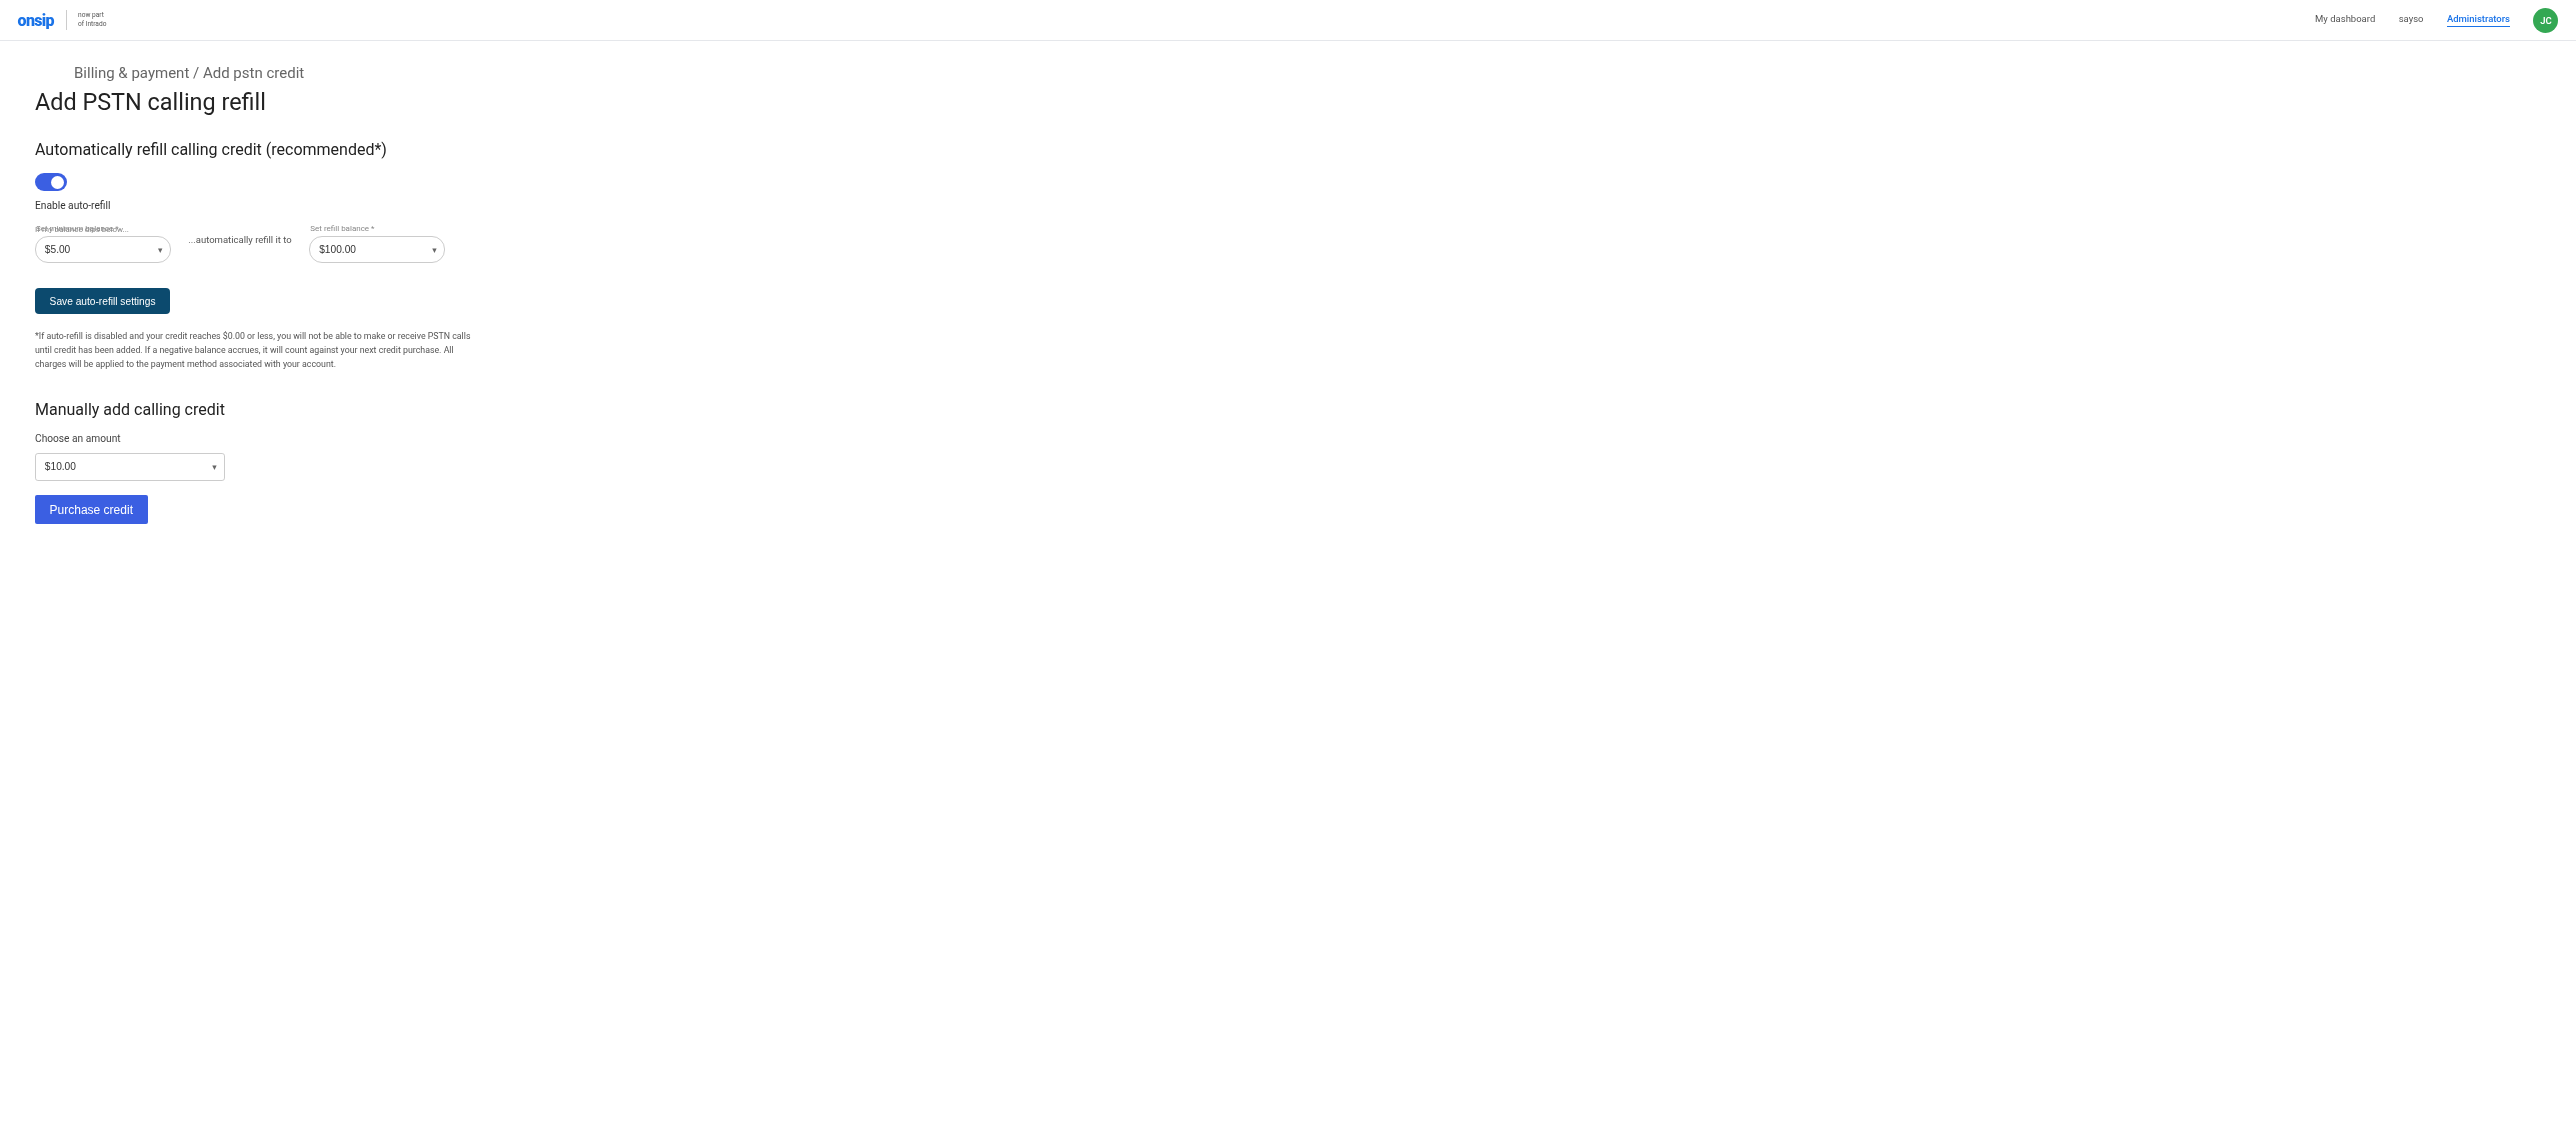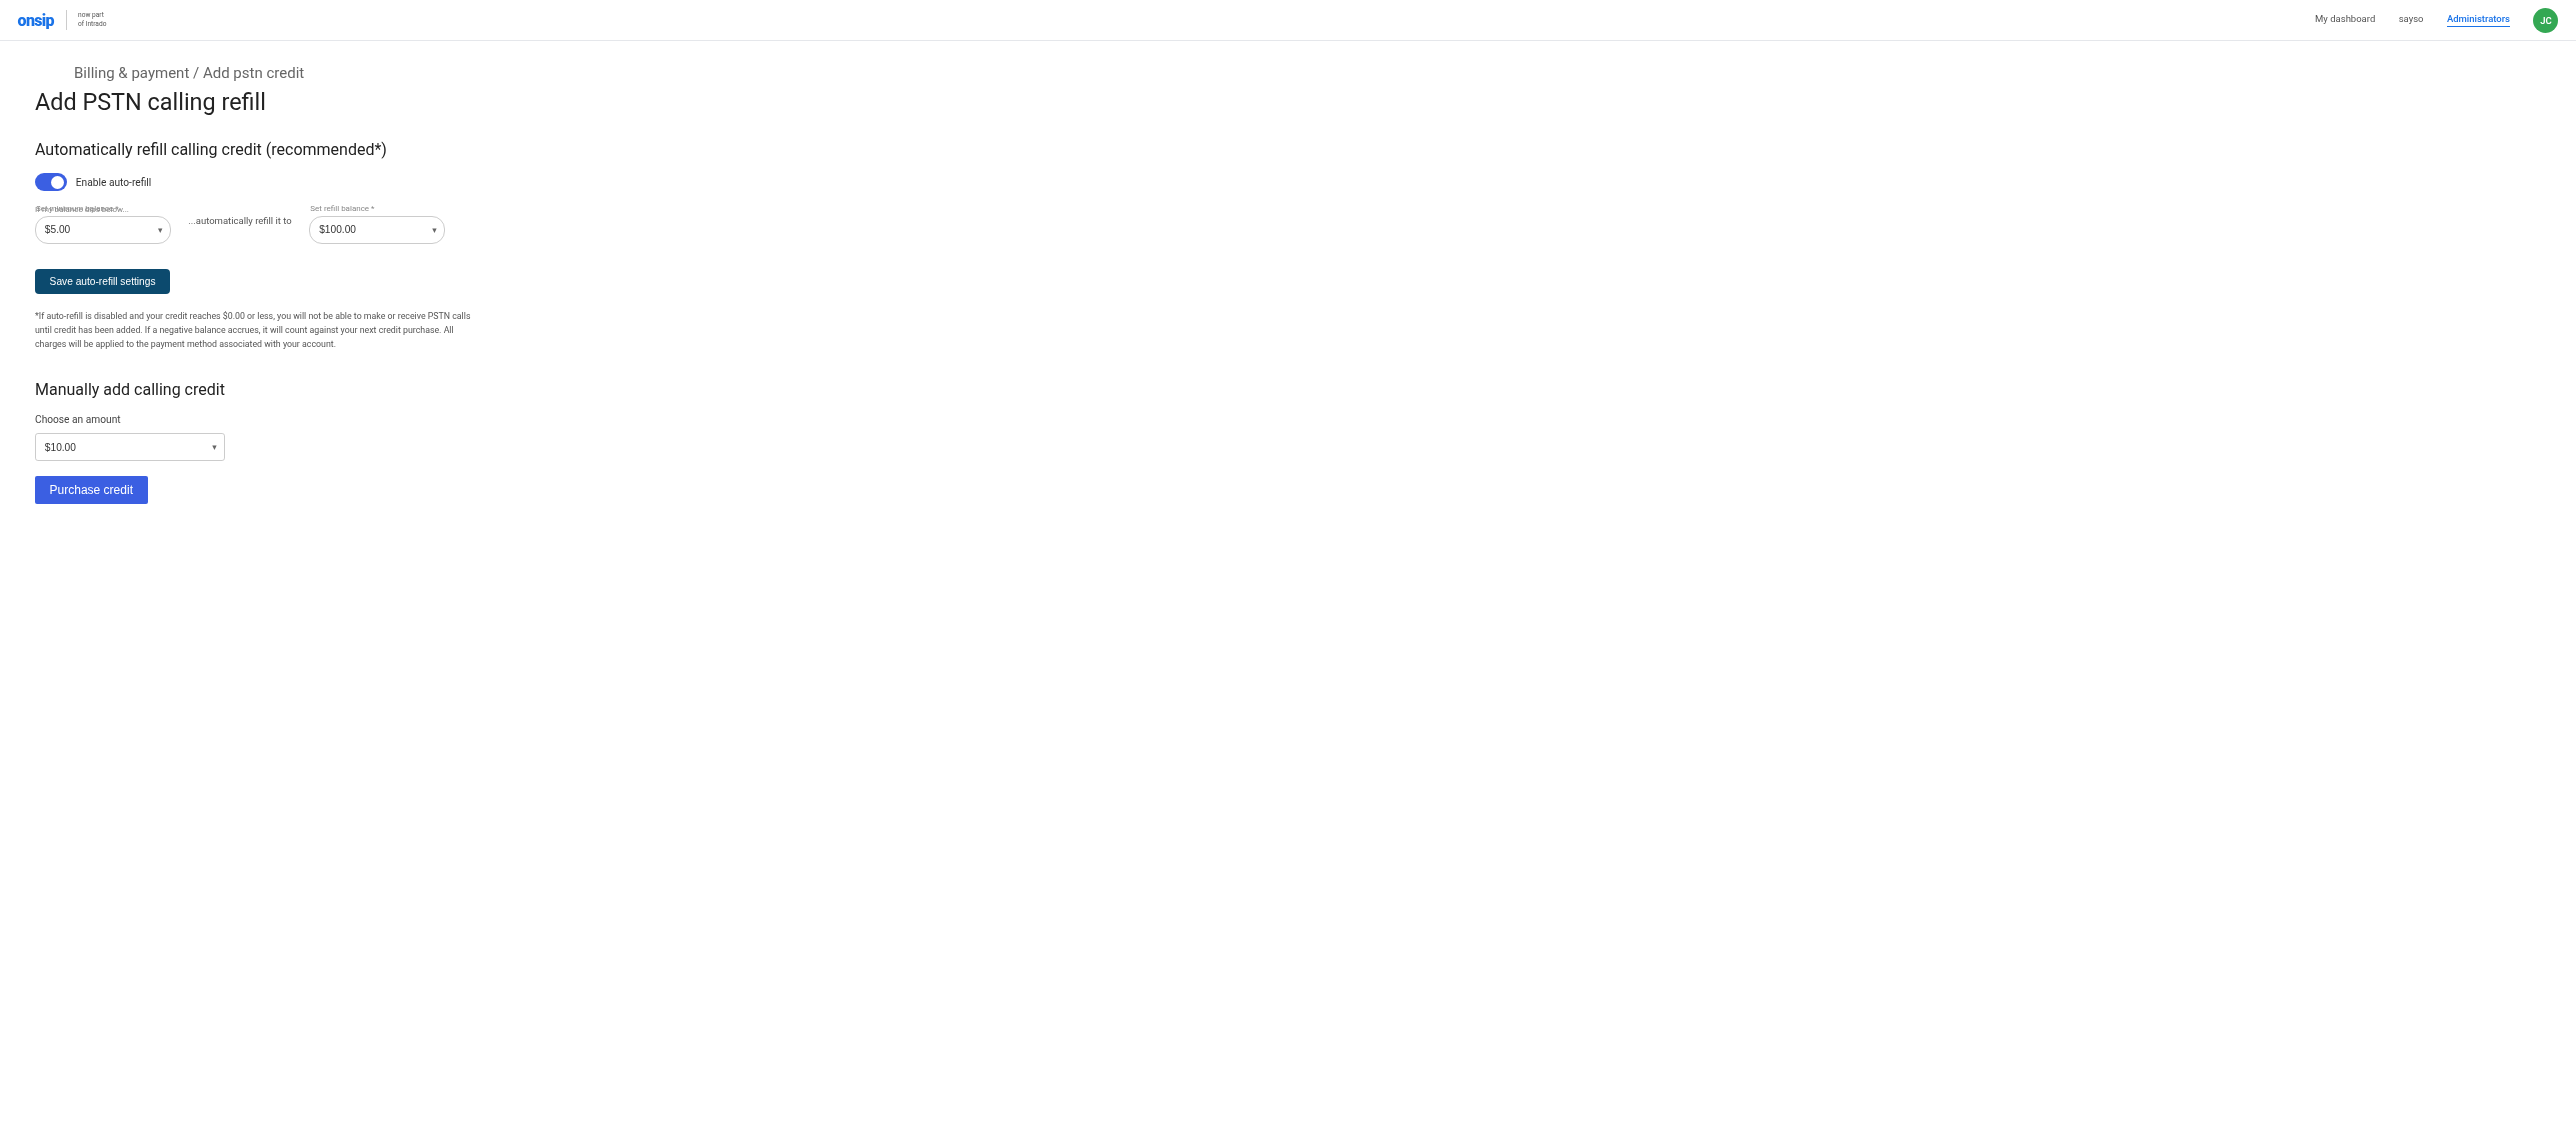--- a/index.html
+++ b/index.html
@@ -162,23 +162,24 @@
       margin-bottom: 23.4px;
     }
     .section-title {
       font-size: 16px;
       font-weight: 400;
       color: #222;
       margin-bottom: 14.6px;
     }
     .toggle-row {
       display: flex;
-      align-items: center;
+      align-items: flex-start;
       gap: 8.8px;
       margin-bottom: 14.6px;
+      flex-direction: column;
     }
     .toggle {
       position: relative;
       width: 32px;
       height: 17.6px;
       cursor: pointer;
     }
     .toggle input { opacity: 0; width: 0; height: 0; }
     .toggle-slider {
       position: absolute;

